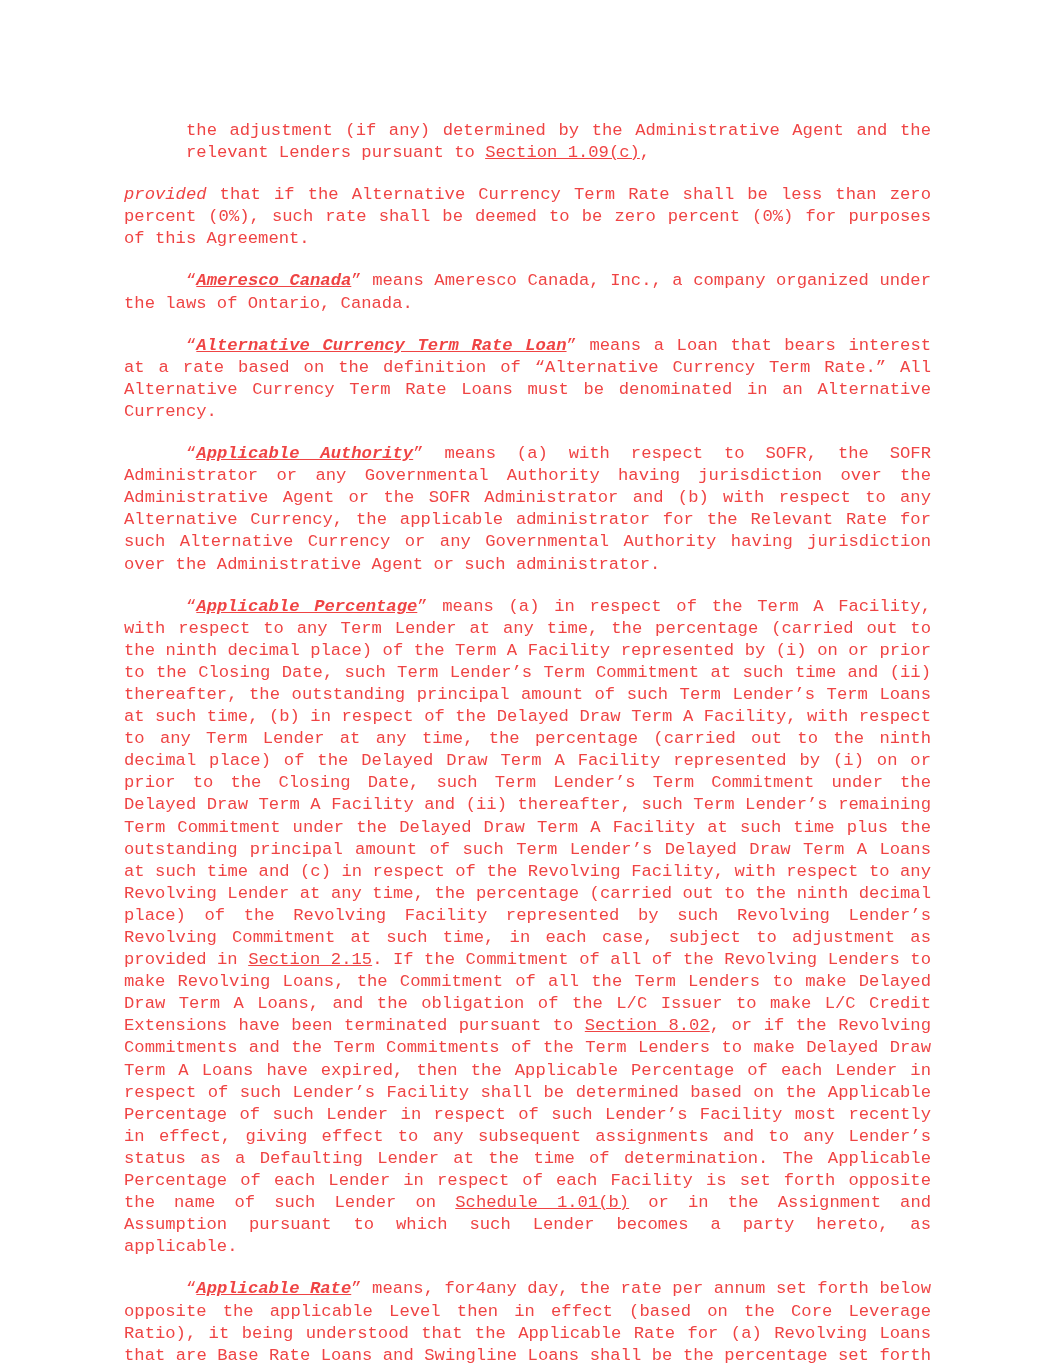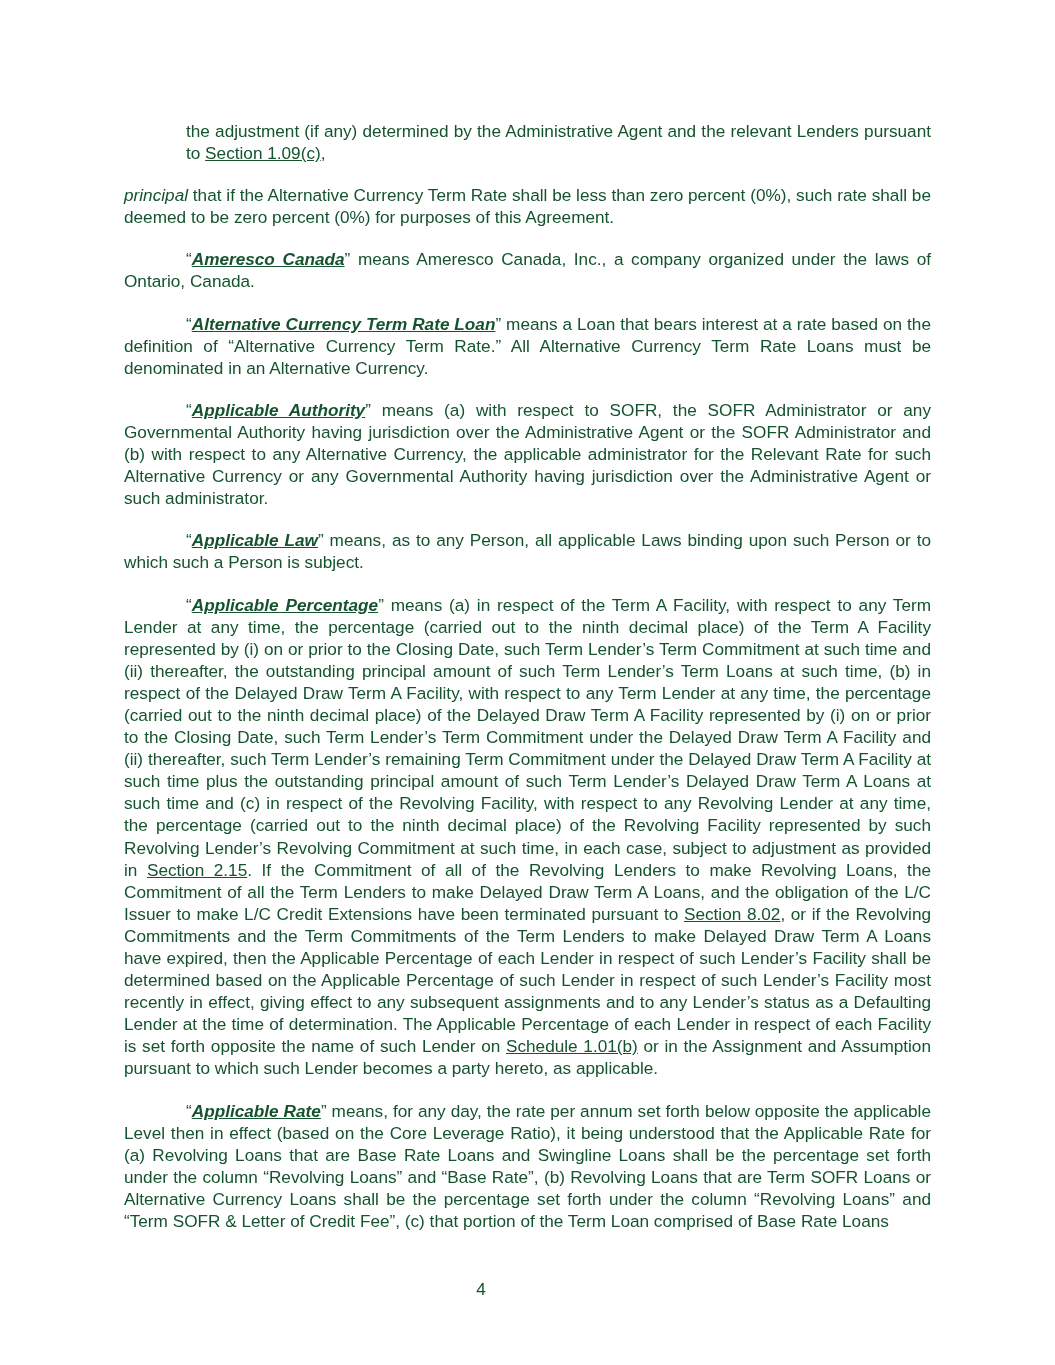--- a/index.html
+++ b/index.html
@@ -5,22 +5,22 @@
   html, body {
     margin: 0;
     padding: 0;
     background: #ffffff;
   }
   .page {
     position: relative;
     width: 962px;
     height: 1365px;
     background: #ffffff;
-    font-family: Liberation Sans, sans-serif;
-    color: #14532d;
+    font-family: Liberation Mono, monospace;
+    color: #ef4444;
     overflow: hidden;
   }
   .content {
     position: absolute;
     left: 124px;
     top: 120px;
     width: 807px;
   }
   .content p {
     margin: 0 0 20px 0;
@@ -54,22 +54,21 @@
     font-size: 17.2px;
     line-height: 22px;
   }
 </style>
 </head>
 <body>
 
 <div class="page">
   <div class="content">
     <p class="blockquote"><span>the adjustment (if any) determined by the Administrative Agent and the relevant Lenders pursuant to </span><span class="run-u">Section 1.09(c)</span><span>,</span></p>
-    <p class="flush"><span class="run-i">principal</span><span> that if the Alternative Currency Term Rate shall be less than zero percent (0%), such rate shall be deemed to be zero percent (0%) for purposes of this Agreement.</span></p>
+    <p class="flush"><span class="run-i">provided</span><span> that if the Alternative Currency Term Rate shall be less than zero percent (0%), such rate shall be deemed to be zero percent (0%) for purposes of this Agreement.</span></p>
     <p class="indent"><span>“</span><span class="run-biu">Ameresco Canada</span><span>” means Ameresco Canada, Inc., a company organized under the laws of Ontario, Canada.</span></p>
     <p class="indent"><span>“</span><span class="run-biu">Alternative Currency Term Rate Loan</span><span>” means a Loan that bears interest at a rate based on the definition of “Alternative Currency Term Rate.”  All Alternative Currency Term Rate Loans must be denominated in an Alternative Currency.</span></p>
     <p class="indent"><span>“</span><span class="run-biu">Applicable Authority</span><span>” means (a) with respect to SOFR, the SOFR Administrator or any Governmental Authority having jurisdiction over the Administrative Agent or the SOFR Administrator and (b) with respect to any Alternative Currency, the applicable administrator for the Relevant Rate for such Alternative Currency or any Governmental Authority having jurisdiction over the Administrative Agent or such administrator.</span></p>
-    <p class="indent"><span>“</span><span class="run-biu">Applicable Law</span><span>” means, as to any Person, all applicable Laws binding upon such Person or to which such a Person is subject.</span></p>
     <p class="indent"><span>“</span><span class="run-biu">Applicable Percentage</span><span>” means (a) in respect of the Term A Facility, with respect to any Term Lender at any time, the percentage (carried out to the ninth decimal place) of the Term A Facility represented by (i) on or prior to the Closing Date, such Term Lender’s Term Commitment at such time and (ii) thereafter, the outstanding principal amount of such Term Lender’s Term Loans at such time, (b) in respect of the Delayed Draw Term A Facility, with respect to any Term Lender at any time, the percentage (carried out to the ninth decimal place) of the Delayed Draw Term A Facility represented by (i) on or prior to the Closing Date, such Term Lender’s Term Commitment under the Delayed Draw Term A Facility and (ii) thereafter, such Term Lender’s remaining Term Commitment under the Delayed Draw Term A Facility at such time plus the outstanding principal amount of such Term Lender’s Delayed Draw Term A Loans at such time and (c) in respect of the Revolving Facility, with respect to any Revolving Lender at any time, the percentage (carried out to the ninth decimal place) of the Revolving Facility represented by such Revolving Lender’s Revolving Commitment at such time, in each case, subject to adjustment as provided in </span><span class="run-u">Section 2.15</span><span>. If the Commitment of all of the Revolving Lenders to make Revolving Loans, the Commitment of all the Term Lenders to make Delayed Draw Term A Loans, and the obligation of the L/C Issuer to make L/C Credit Extensions have been terminated pursuant to </span><span class="run-u">Section 8.02</span><span>, or if the Revolving Commitments and the Term Commitments of the Term Lenders to make Delayed Draw Term A Loans have expired, then the Applicable Percentage of each Lender in respect of such Lender’s Facility shall be determined based on the Applicable Percentage of such Lender in respect of such Lender’s Facility most recently in effect, giving effect to any subsequent assignments and to any Lender’s status as a Defaulting Lender at the time of determination. The Applicable Percentage of each Lender in respect of each Facility is set forth opposite the name of such Lender on </span><span class="run-u">Schedule 1.01(b)</span><span> or in the Assignment and Assumption pursuant to which such Lender becomes a party hereto, as applicable.</span></p>
     <p class="indent"><span>“</span><span class="run-biu">Applicable Rate</span><span>” means, for any day, the rate per annum set forth below opposite the applicable Level then in effect (based on the Core Leverage Ratio), it being understood that the Applicable Rate for (a) Revolving Loans that are Base Rate Loans and Swingline Loans shall be the percentage set forth under the column “Revolving Loans” and “Base Rate”, (b) Revolving Loans that are Term SOFR Loans or Alternative Currency Loans shall be the percentage set forth under the column “Revolving Loans” and “Term SOFR &amp; Letter of Credit Fee”, (c) that portion of the Term Loan comprised of Base Rate Loans</span></p>
   </div>
   <div class="footer">4</div>
 </div>
 
 </body></html>

